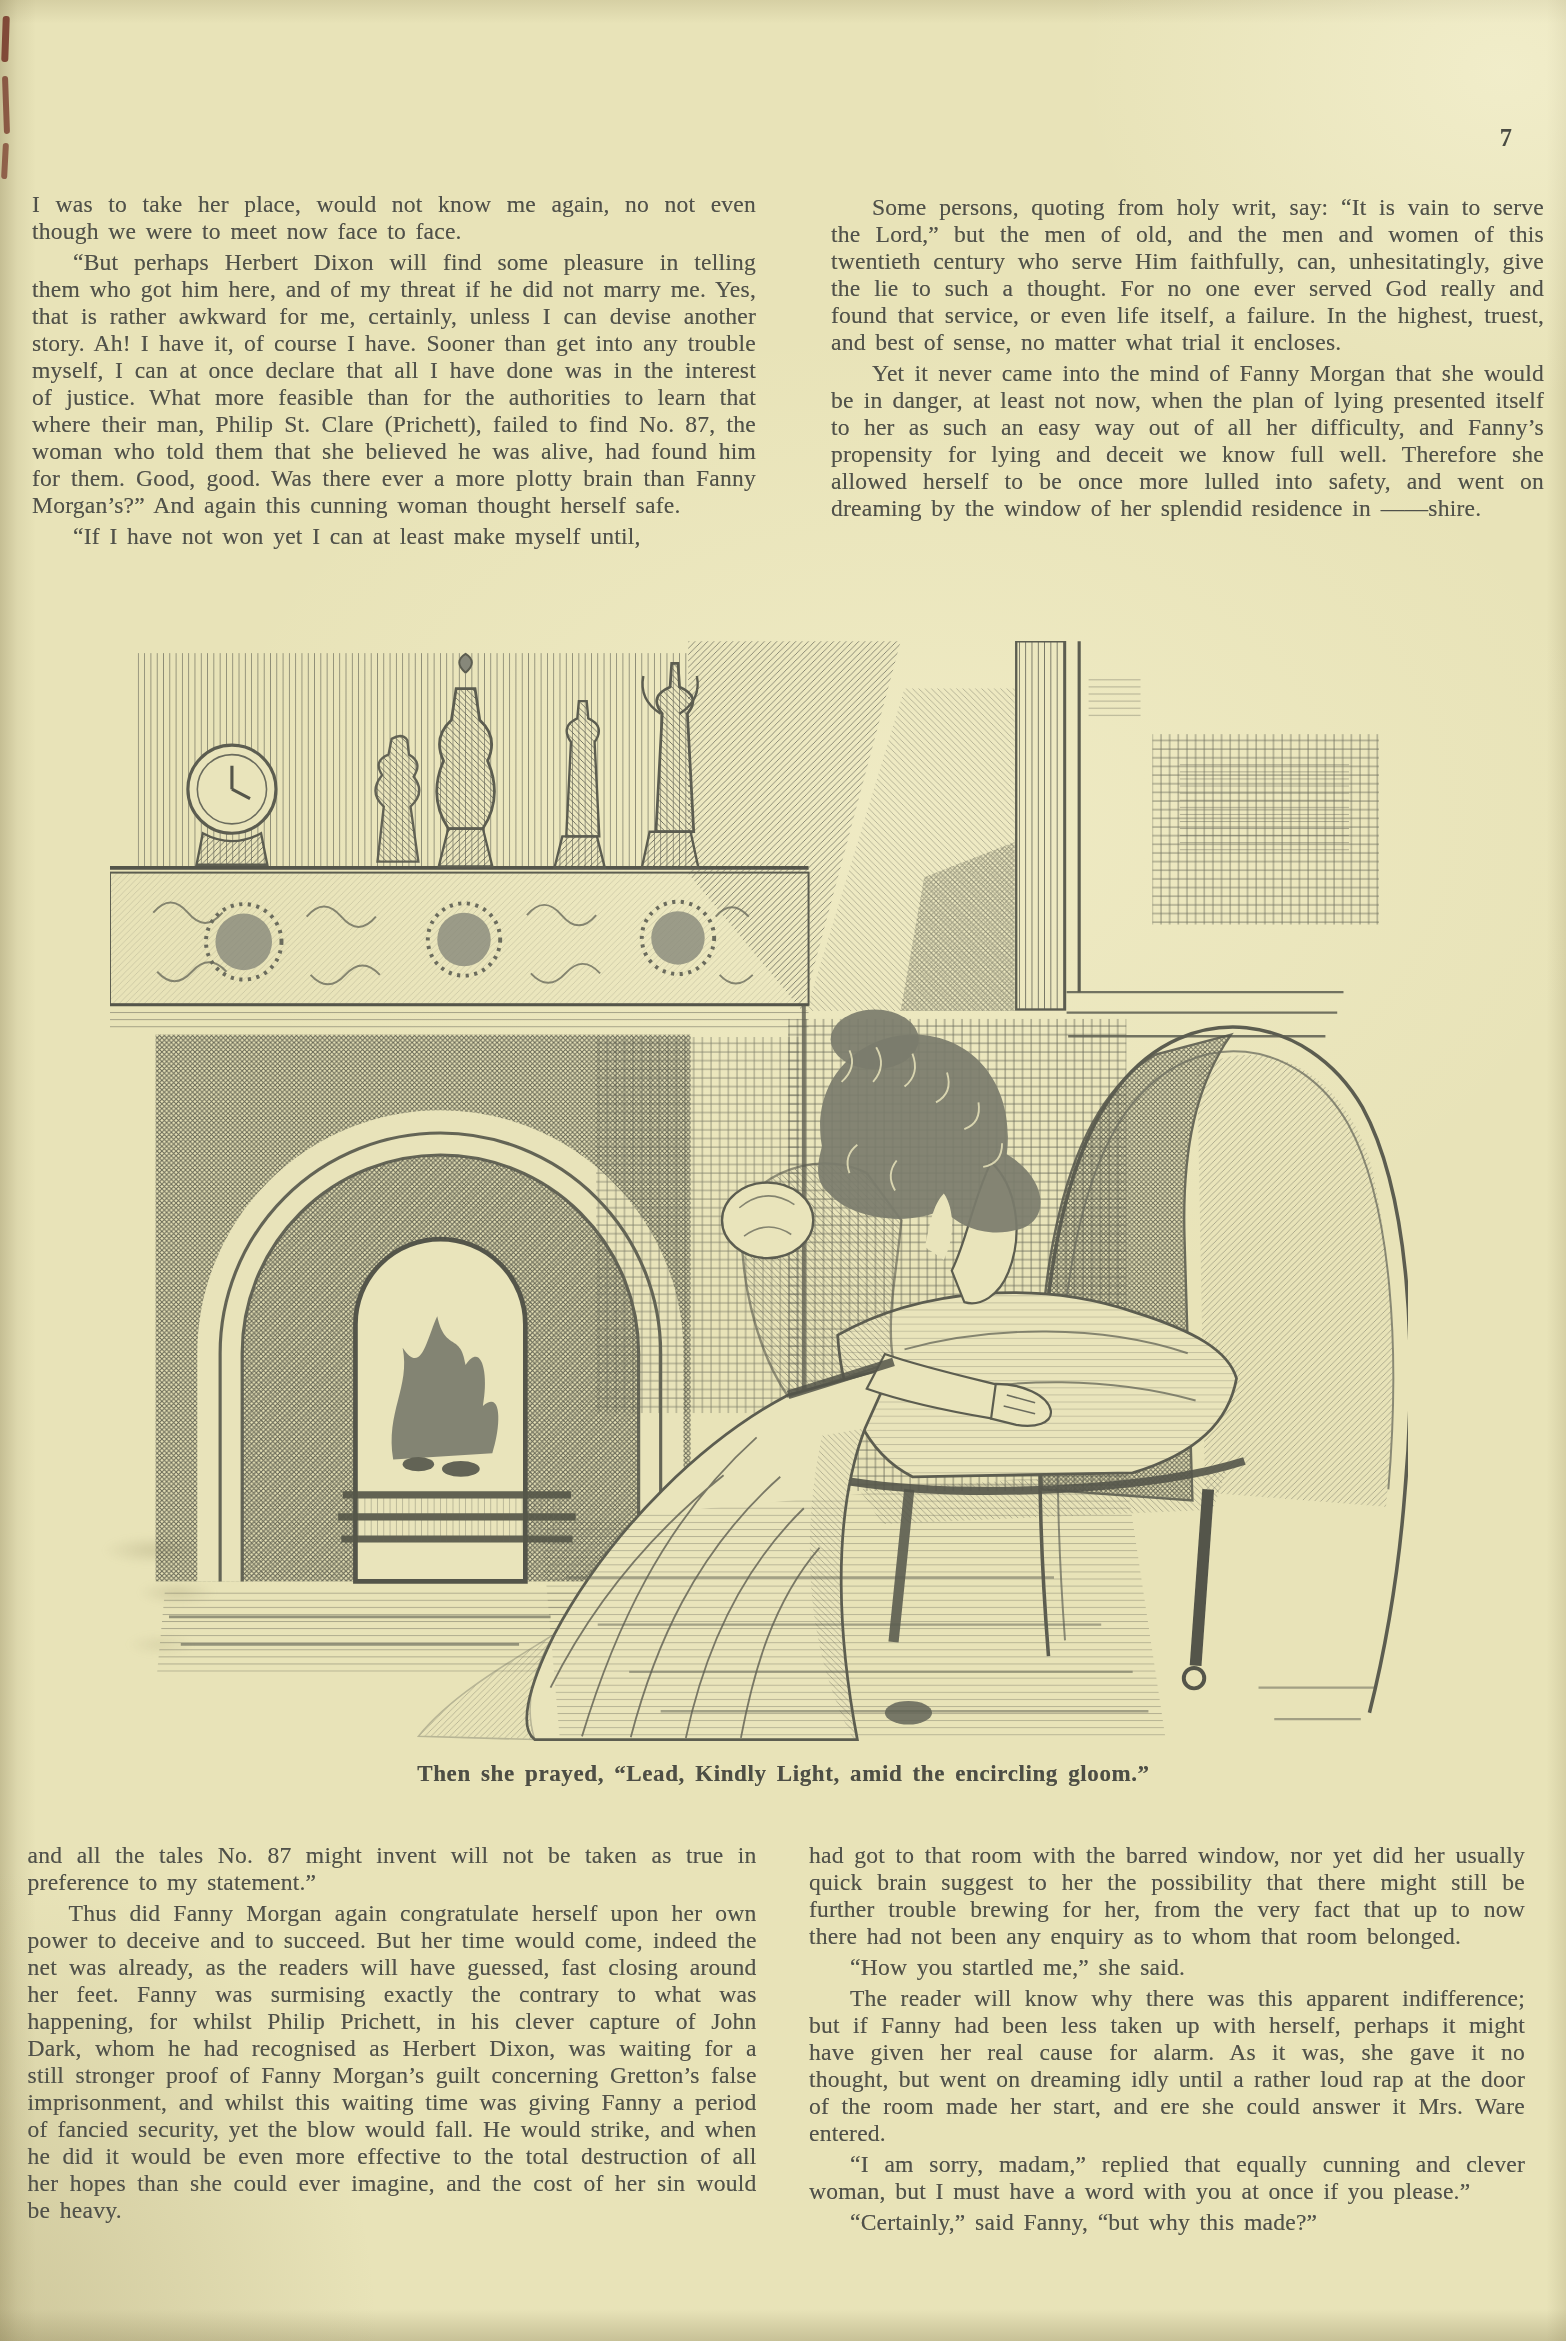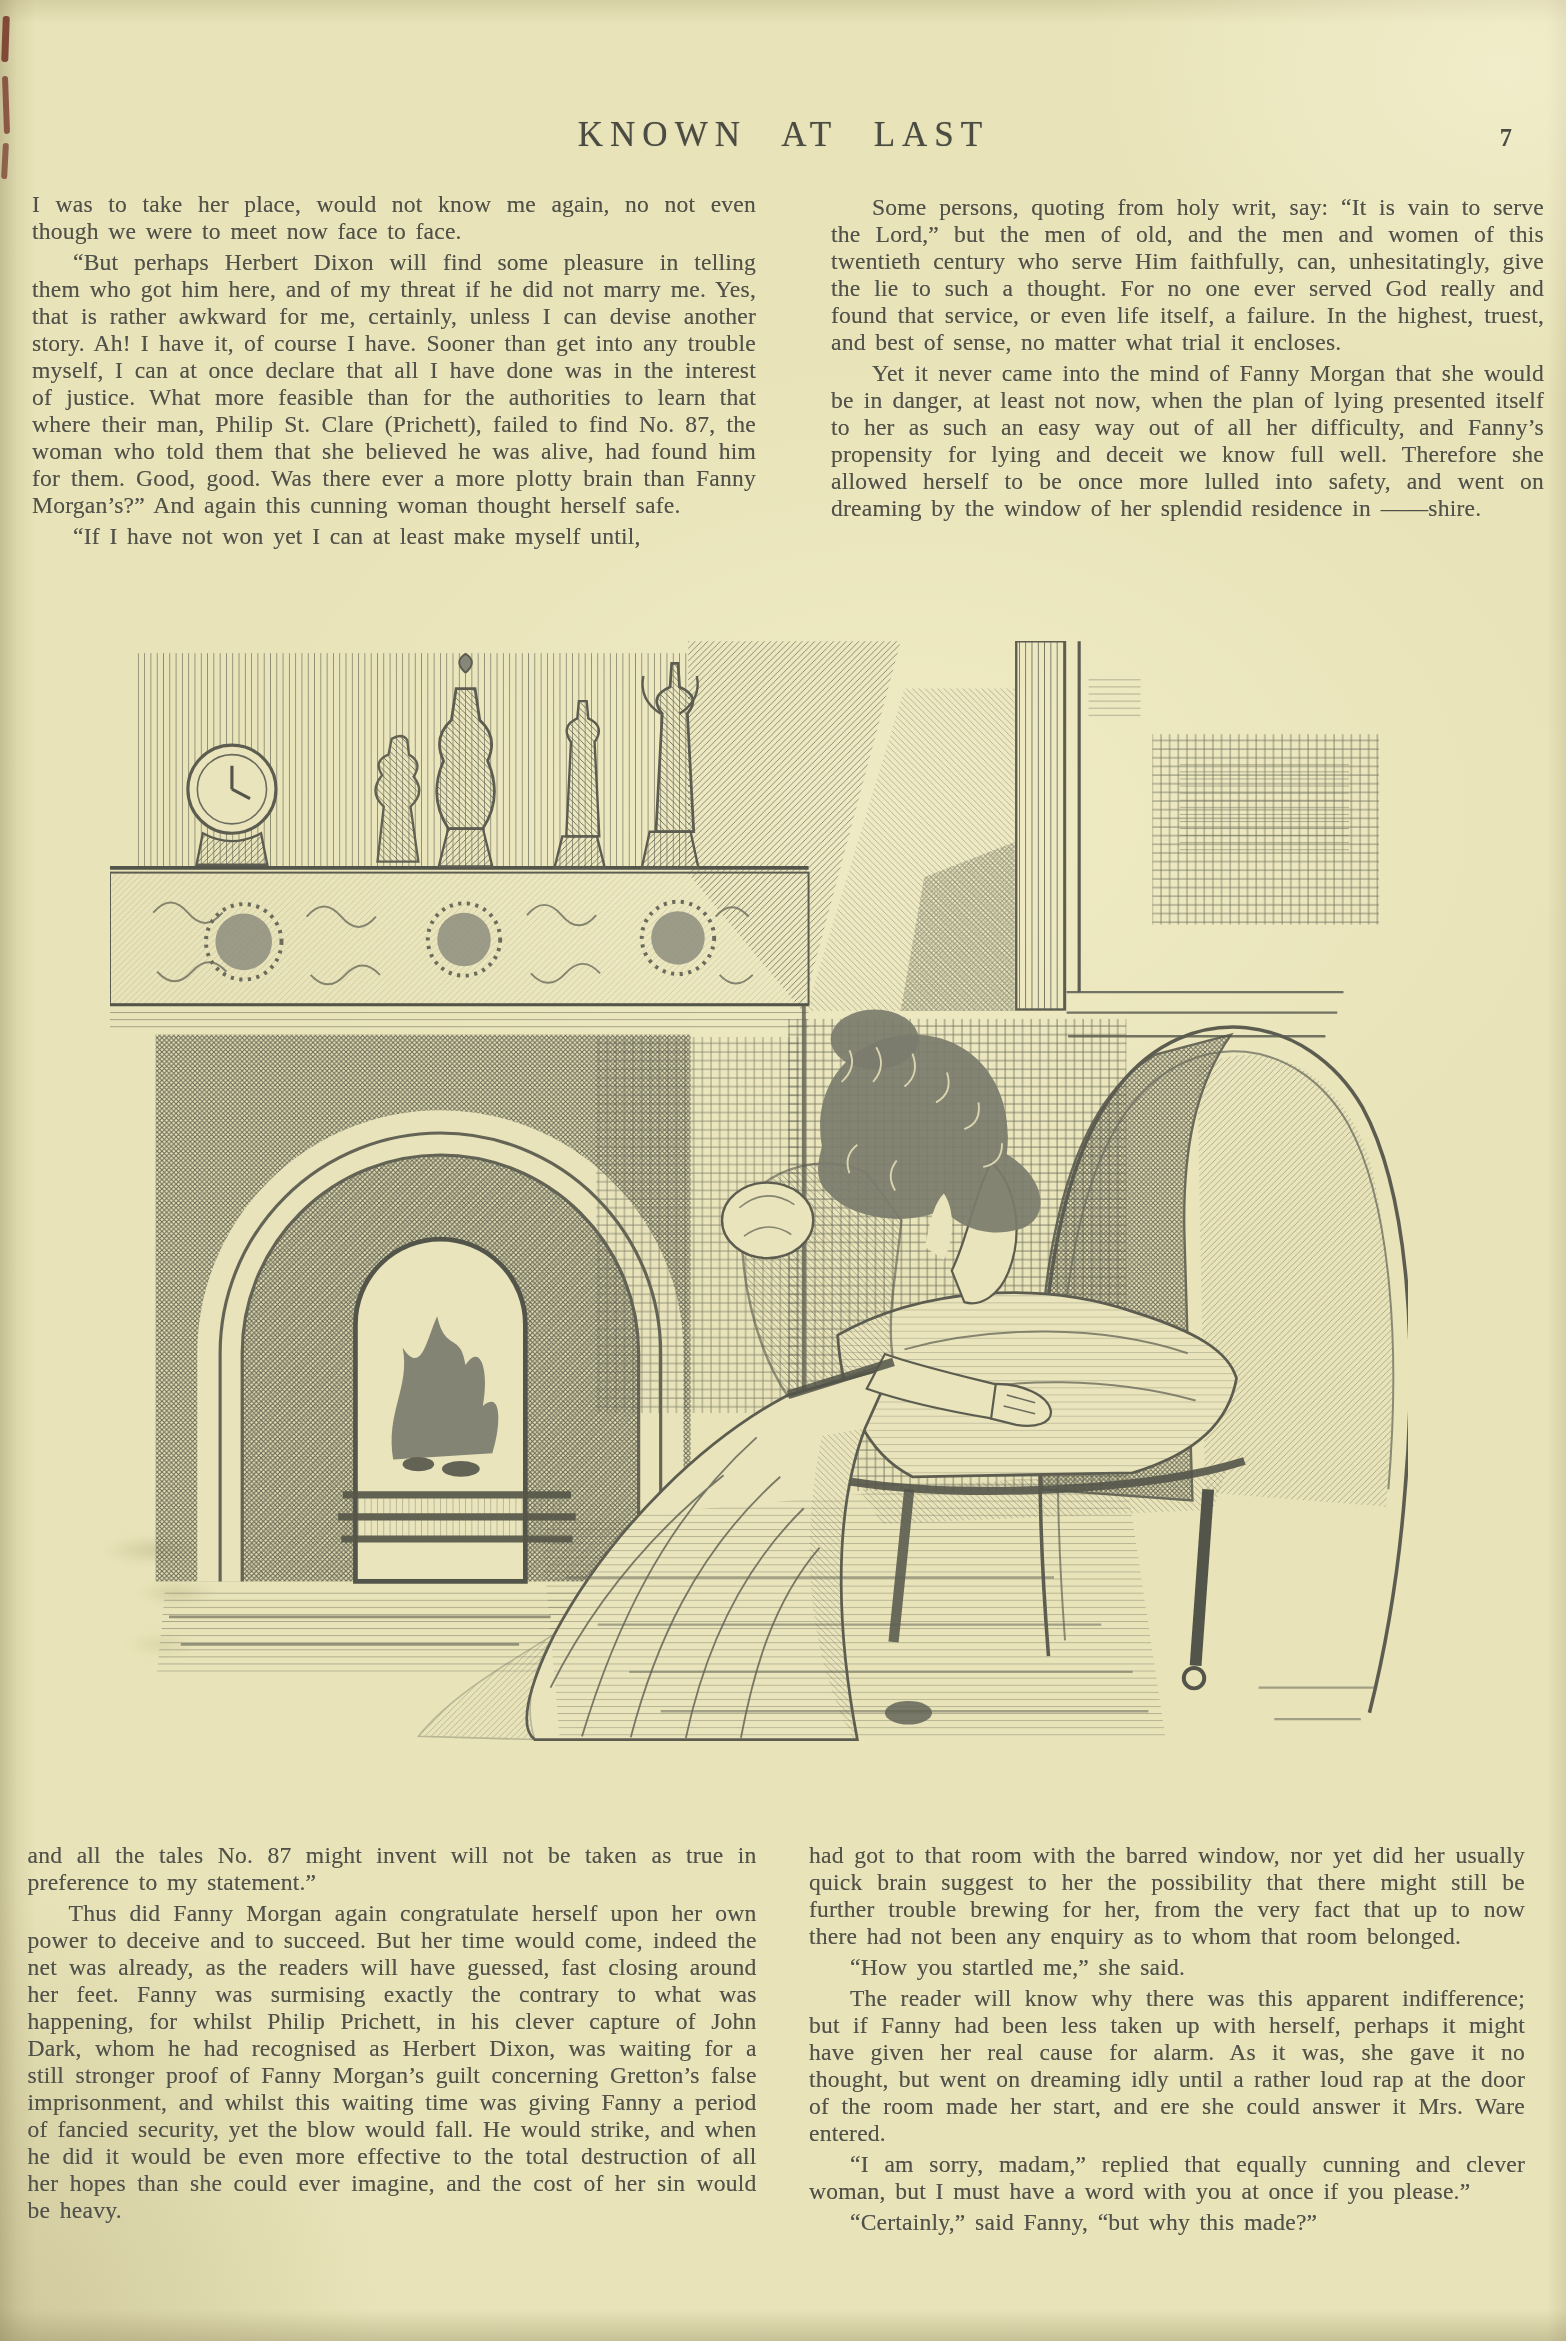--- a/index.html
+++ b/index.html
@@ -71,21 +71,20 @@
 </head>
 <body>
 
 <div class="page">
 
   <div class="bind-mark bm1"></div>
   <div class="bind-mark bm2"></div>
   <div class="bind-mark bm3"></div>
   <div class="ghost"></div>
 
-  <div class="header-title">KNOWN AT LAST</div>
   <div class="page-number">7</div>
 
   <div class="col col-top-left">
     <p class="cont">I was to take her place, would not know me again, no not even though we were to meet now face to face.</p>
     <p>“But perhaps Herbert Dixon will find some pleasure in telling them who got him here, and of my threat if he did not marry me.  Yes, that is rather awkward for me, certainly, unless I can devise another story.  Ah! I have it, of course I have.  Sooner than get into any trouble myself, I can at once declare that all I have done was in the interest of justice.  What more feasible than for the authorities to learn that where their man, Philip St. Clare (Prichett), failed to find No. 87, the woman who told them that she believed he was alive, had found him for them.  Good, good.  Was there ever a more plotty brain than Fanny Morgan’s?” And again this cunning woman thought herself safe.</p>
     <p>“If I have not won yet I can at least make myself until,</p>
   </div>
   <div class="col col-top-right">
     <p>Some persons, quoting from holy writ, say: “It is vain to serve the Lord,” but the men of old, and the men and women of this twentieth century who serve Him faithfully, can, unhesitatingly, give the lie to such a thought.  For no one ever served God really and found that service, or even life itself, a failure.  In the highest, truest, and best of sense, no matter what trial it encloses.</p>
     <p>Yet it never came into the mind of Fanny Morgan that she would be in danger, at least not now, when the plan of lying presented itself to her as such an easy way out of all her difficulty, and Fanny’s propensity for lying and deceit we know full well.  Therefore she allowed herself to be once more lulled into safety, and went on dreaming by the window of her splendid residence in ——shire.</p>
@@ -227,20 +226,21 @@
       <path d="M1060 702 C1074 722 1074 760 1060 786 L1036 770 C1042 742 1046 716 1060 702 Z" fill="#e9e4bb"></path>
       <path d="M862 958 L996 916" stroke="#54554a" stroke-width="11" opacity="0.85"></path>
     </g>
 
     <g>
       <polygon points="548,1122 1290,1052 1342,1396 572,1398" fill="url(#hh)" opacity="0.42"></polygon>
       <path d="M580 1190 H1200 M620 1250 H1260 M660 1310 H1300 M700 1360 H1320 M1460 1330 H1610 M1480 1370 H1590" stroke="#5c5d50" stroke-width="3" fill="none" opacity="0.5"></path>
     </g>
   </svg>
 
+  <div class="caption">Then she prayed, “Lead, Kindly Light, amid the encircling gloom.”</div>
 
   <div class="col col-bottom-left">
     <p class="cont">and all the tales No. 87 might invent will not be taken as true in preference to my statement.”</p>
     <p>Thus did Fanny Morgan again congratulate herself upon her own power to deceive and to succeed.  But her time would come, indeed the net was already, as the readers will have guessed, fast closing around her feet.  Fanny was surmising exactly the contrary to what was happening, for whilst Philip Prichett, in his clever capture of John Dark, whom he had recognised as Herbert Dixon, was waiting for a still stronger proof of Fanny Morgan’s guilt concerning Gretton’s false imprisonment, and whilst this waiting time was giving Fanny a period of fancied security, yet the blow would fall.  He would strike, and when he did it would be even more effective to the total destruction of all her hopes than she could ever imagine, and the cost of her sin would be heavy.</p>
   </div>
   <div class="col col-bottom-right">
     <p class="cont">had got to that room with the barred window, nor yet did her usually quick brain suggest to her the possibility that there might still be further trouble brewing for her, from the very fact that up to now there had not been any enquiry as to whom that room belonged.</p>
     <p>“How you startled me,” she said.</p>
     <p>The reader will know why there was this apparent indifference; but if Fanny had been less taken up with herself, perhaps it might have given her real cause for alarm.  As it was, she gave it no thought, but went on dreaming idly until a rather loud rap at the door of the room made her start, and ere she could answer it Mrs. Ware entered.</p>
     <p>“I am sorry, madam,” replied that equally cunning and clever woman, but I must have a word with you at once if you please.”</p>

